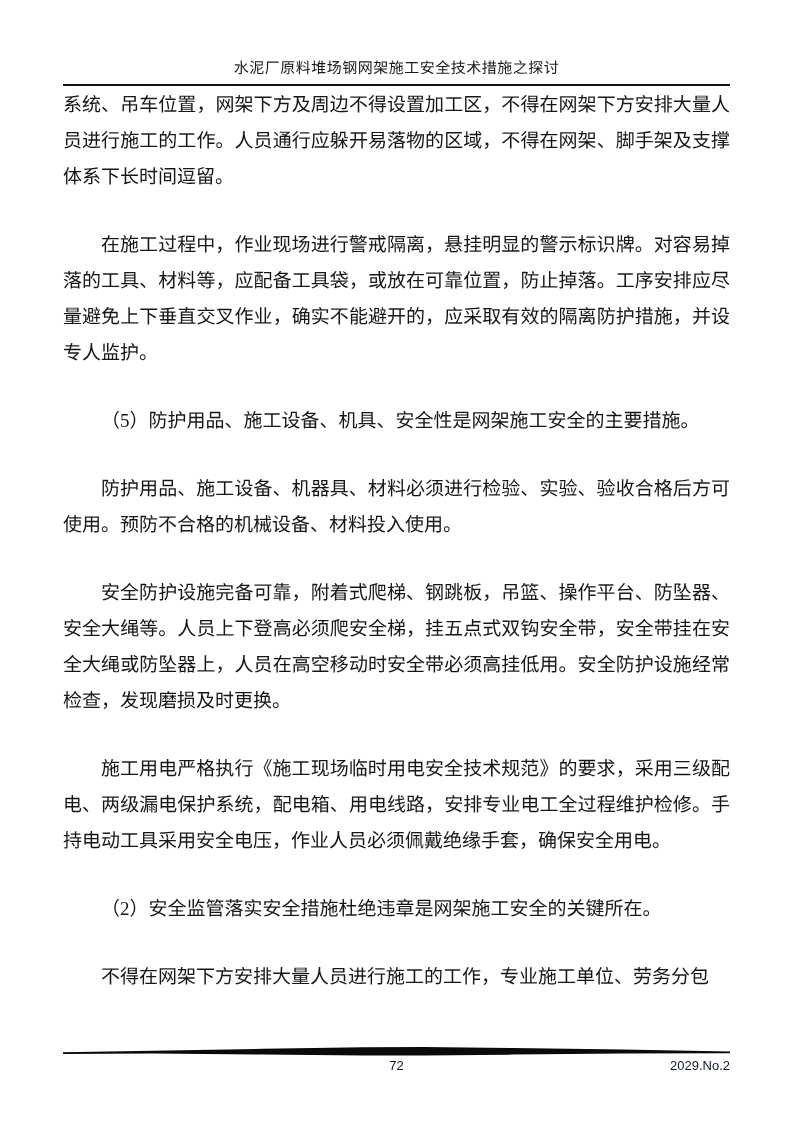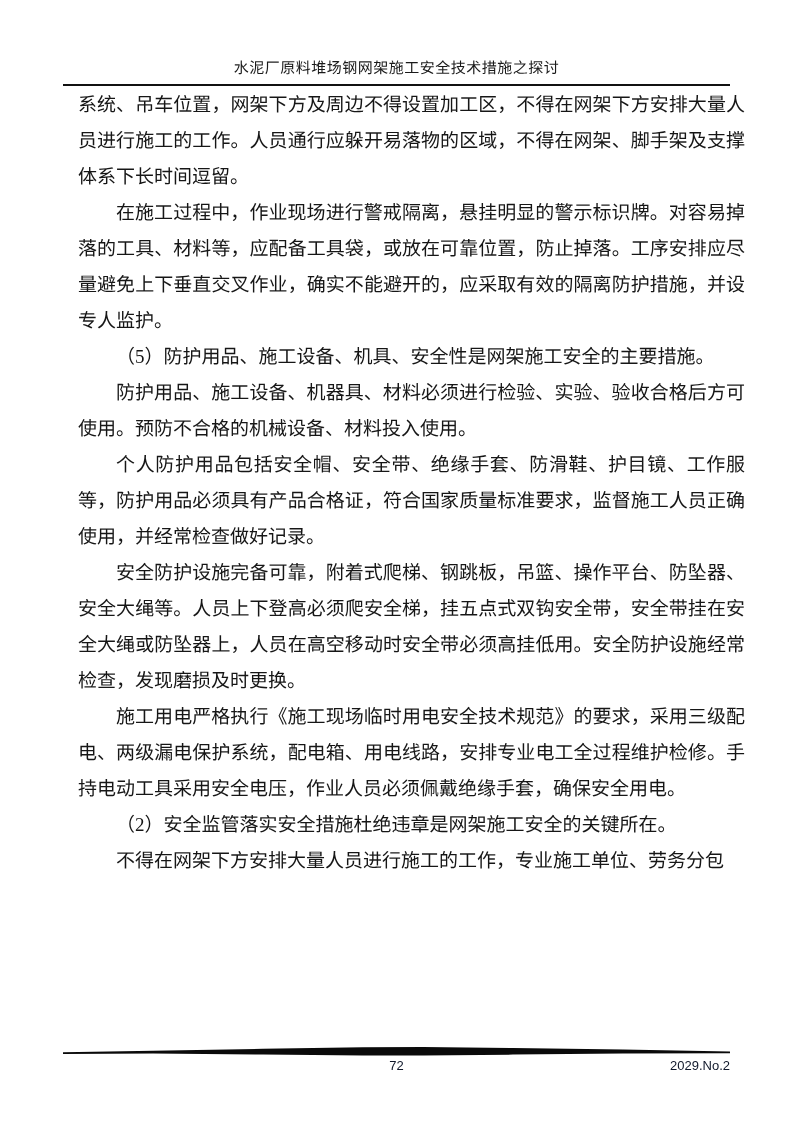--- a/index.html
+++ b/index.html
@@ -33,35 +33,36 @@
     top: 84px;
     left: 63px;
     width: 667px;
     height: 0;
     border-top: 2px solid #111111;
   }
   
   .body-text {
     position: absolute;
     top: 87px;
-    left: 78px;
+    left: 63px;
     width: 667px;
     font-family: Liberation Serif, serif;
   }
   .body-text p {
     margin: 0;
     padding: 0;
     font-size: 19px;
     line-height: 36px;
     text-align: justify;
     text-justify: inter-ideograph;
     color: #161616;
   }
   .body-text p.indent {
     text-indent: 2em;
+    margin-top: 32px;
   }
   
   .footer-rule {
     position: absolute;
     top: 1046px;
     left: 63px;
     width: 667px;
     height: 12px;
     display: block;
   }
@@ -94,21 +95,20 @@
 
   <div class="running-header">水泥厂原料堆场钢网架施工安全技术措施之探讨</div>
 
   <div class="header-rule"></div>
 
   <div class="body-text">
     <p>系统、吊车位置，网架下方及周边不得设置加工区，不得在网架下方安排大量人员进行施工的工作。人员通行应躲开易落物的区域，不得在网架、脚手架及支撑体系下长时间逗留。</p>
     <p class="indent">在施工过程中，作业现场进行警戒隔离，悬挂明显的警示标识牌。对容易掉落的工具、材料等，应配备工具袋，或放在可靠位置，防止掉落。工序安排应尽量避免上下垂直交叉作业，确实不能避开的，应采取有效的隔离防护措施，并设专人监护。</p>
     <p class="indent">（5）防护用品、施工设备、机具、安全性是网架施工安全的主要措施。</p>
     <p class="indent">防护用品、施工设备、机器具、材料必须进行检验、实验、验收合格后方可使用。预防不合格的机械设备、材料投入使用。</p>
-    <p class="indent">个人防护用品包括安全帽、安全带、绝缘手套、防滑鞋、护目镜、工作服等，防护用品必须具有产品合格证，符合国家质量标准要求，监督施工人员正确使用，并经常检查做好记录。</p>
     <p class="indent">安全防护设施完备可靠，附着式爬梯、钢跳板，吊篮、操作平台、防坠器、安全大绳等。人员上下登高必须爬安全梯，挂五点式双钩安全带，安全带挂在安全大绳或防坠器上，人员在高空移动时安全带必须高挂低用。安全防护设施经常检查，发现磨损及时更换。</p>
     <p class="indent">施工用电严格执行《施工现场临时用电安全技术规范》的要求，采用三级配电、两级漏电保护系统，配电箱、用电线路，安排专业电工全过程维护检修。手持电动工具采用安全电压，作业人员必须佩戴绝缘手套，确保安全用电。</p>
     <p class="indent">（2）安全监管落实安全措施杜绝违章是网架施工安全的关键所在。</p>
     <p class="indent">不得在网架下方安排大量人员进行施工的工作，专业施工单位、劳务分包</p>
   </div>
 
   <svg class="footer-rule" viewBox="0 0 667 12" preserveAspectRatio="none">
     <polygon fill="#0a0a0a" points="0,6.2 90,4.8 200,2.8 300,1.2 360,1.0 450,2.0 560,3.6 667,5.4 667,7.2 560,7.6 450,8.6 360,9.6 300,9.4 200,8.6 90,7.6 0,8.0"></polygon>
   </svg>
 

